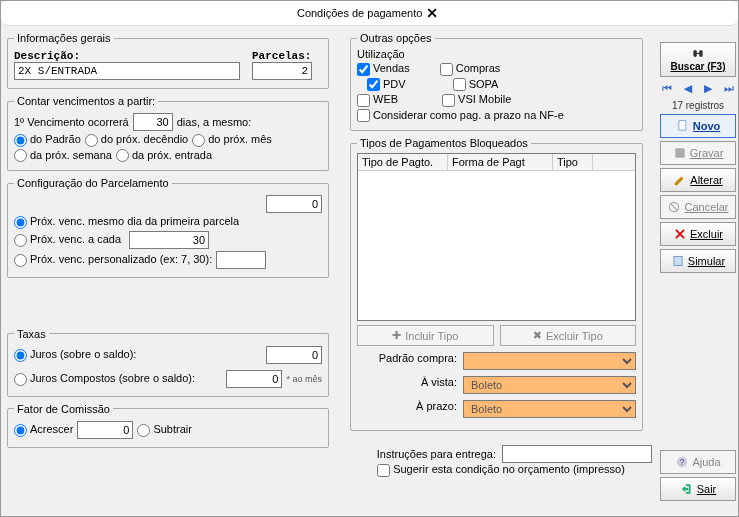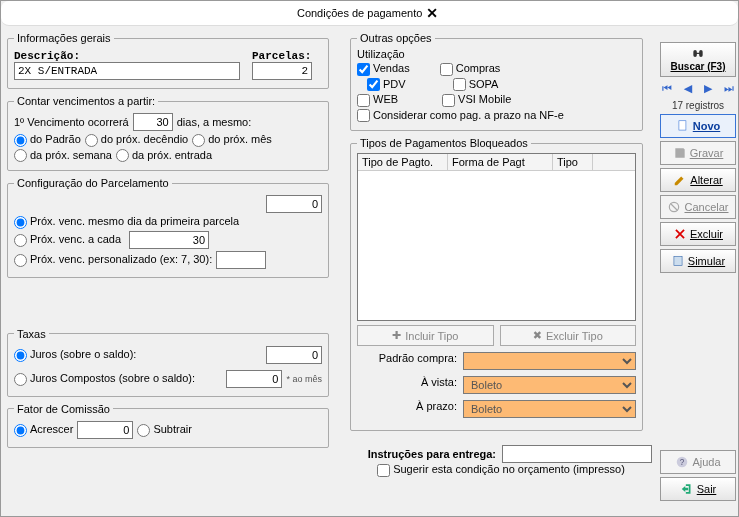--- a/index.html
+++ b/index.html
@@ -135,21 +135,21 @@
   .buscar-btn {
     border:1px solid #999;
     background:linear-gradient(#fff,#e6e6e6);
     display:flex; flex-direction:column; align-items:center;
     padding:4px 2px; cursor:pointer;
     font-weight:bold;
   }
   .buscar-btn span.lbl { font-size:10px; }
   .smallnote { font-size:9px; color:#555; }
   .instr-row { display:flex; align-items:center; gap:6px; margin-top:14px; }
-  .instr-row label { width: 146px; text-align:right; font-weight:bold; }
+  .instr-row label { width: 146px; text-align:right; font-weight:normal; }
   .instr-row input { flex:1; }
 </style>
 </head>
 <body>
 
 <div class="titlebar">
   <span>Condições de pagamento</span>
   <span class="close-x">✕</span>
 </div>
 

